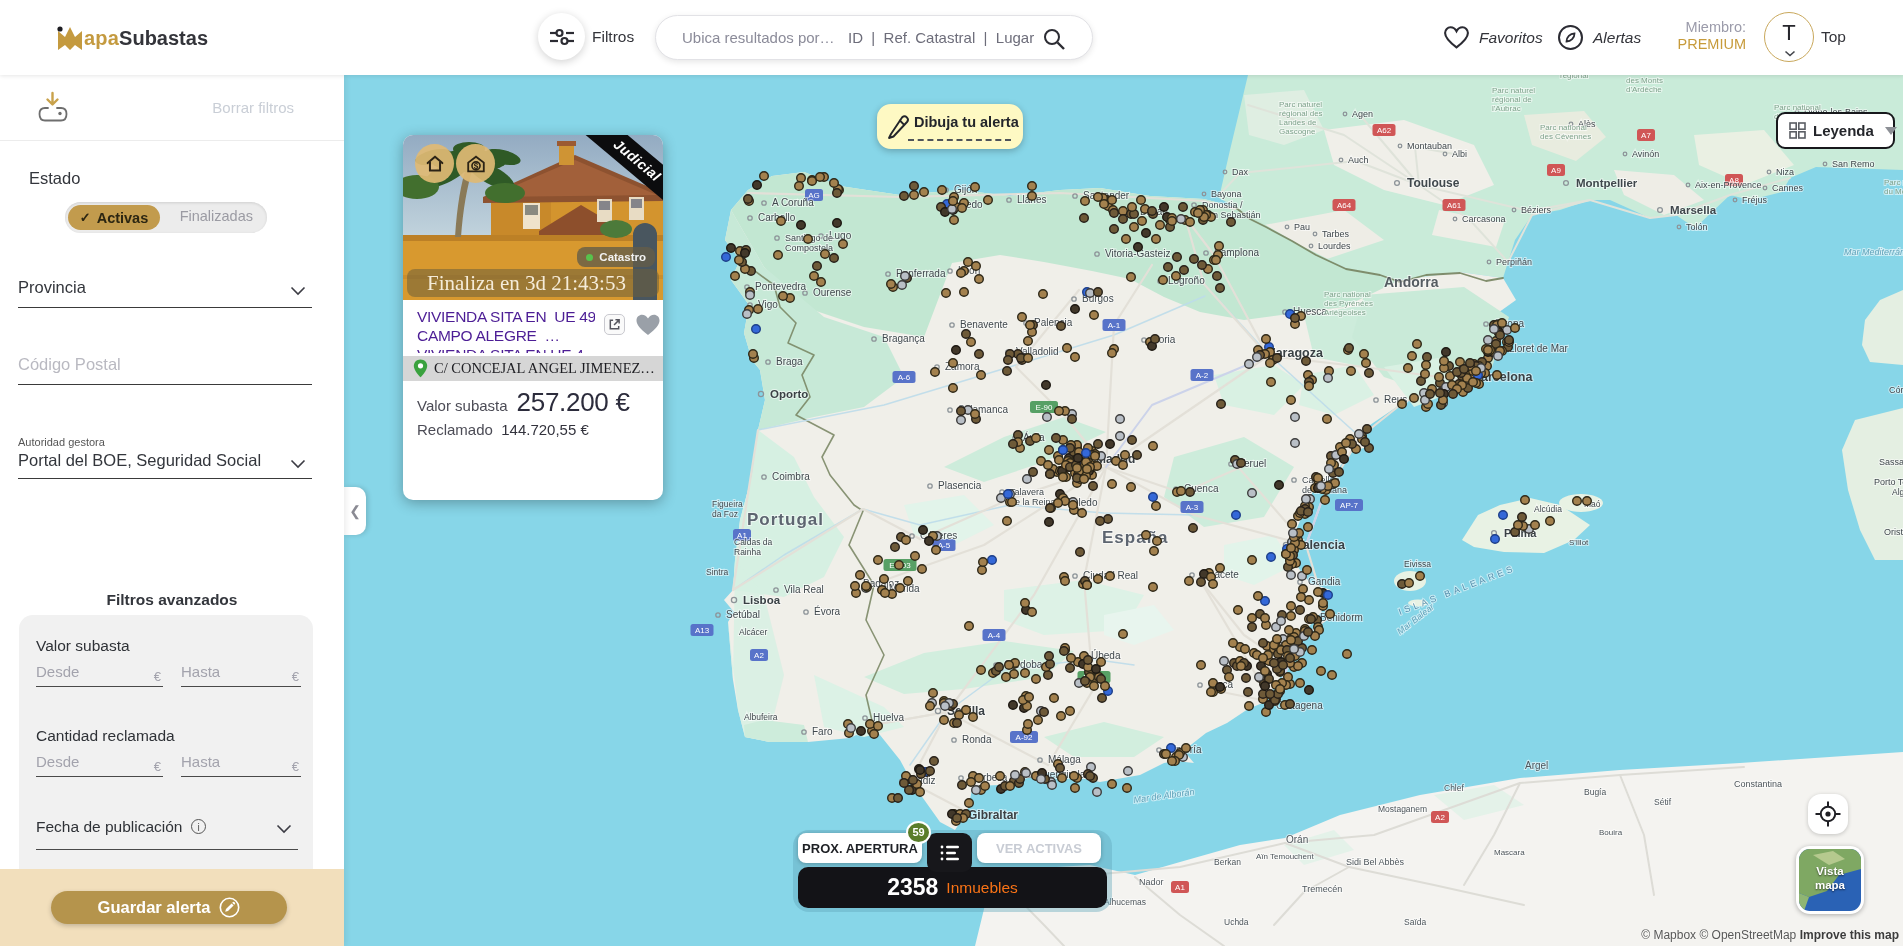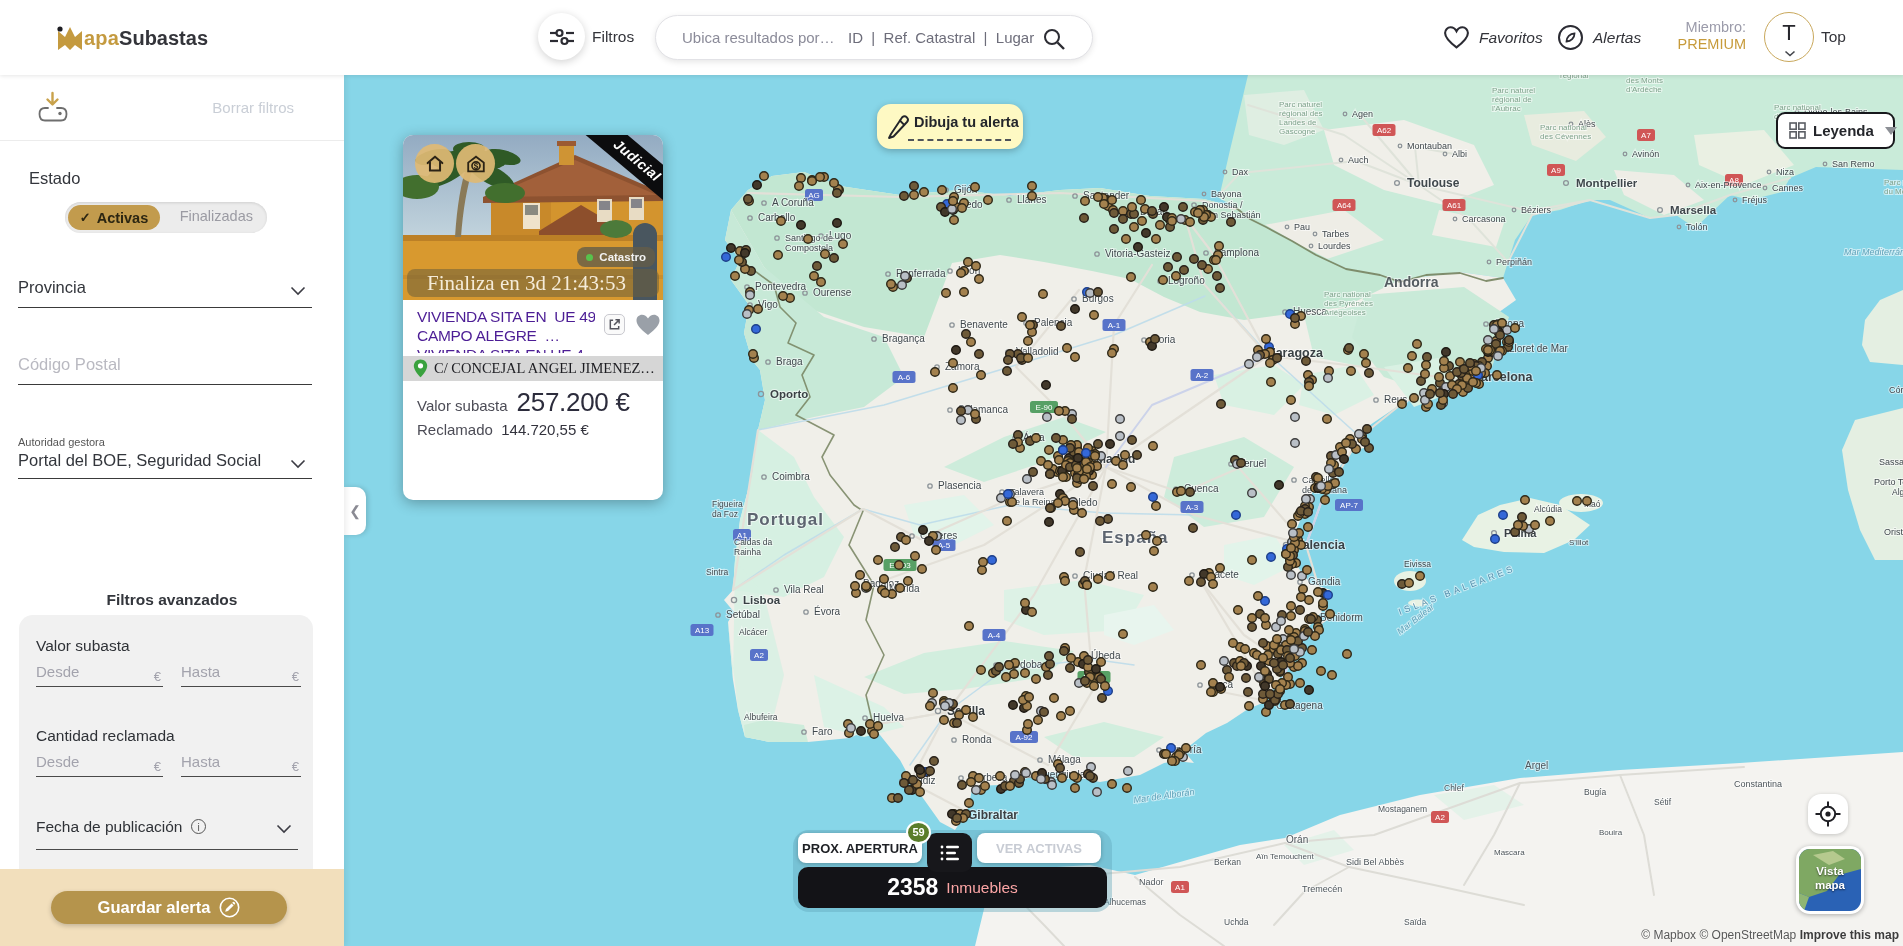--- a/index.html
+++ b/index.html
@@ -64,21 +64,21 @@
 #leyenda .tri { width:0; height:0; border-left:6px solid transparent; border-right:6px solid transparent; border-top:8px solid #8d9096; margin-left:4px; }
 
 #bottomctl { position:absolute; left:449px; top:755px; width:319px; height:82px; background:rgba(96,164,186,.40); border-radius:16px; z-index:5; }
 .bpill { position:absolute; top:3px; height:30px; background:#fff; border-radius:8px; font-size:13px; font-weight:700; display:flex; align-items:center; justify-content:center; box-shadow:0 1px 4px rgba(0,0,0,.25); }
 #bpA { left:5px; width:124px; color:#1e2025; }
 #bpB { left:184px; width:124px; color:#c8ccd4; }
 #blist { position:absolute; left:134px; top:3px; width:45px; height:39px; background:#17171b; border-radius:9px; z-index:2; display:flex; align-items:center; justify-content:center; }
 #badge59 { position:absolute; left:113px; top:-9px; width:25px; height:23px; background:#5a7d2a; border:2.5px solid #fff; border-radius:50%; color:#fff; font-size:11px; font-weight:700; text-align:center; line-height:18px; z-index:3; }
 #bbar { position:absolute; left:5px; top:37px; width:309px; height:41px; background:#131317; border-radius:10px; color:#fff; display:flex; align-items:center; justify-content:center; gap:8px; }
 #bbar .n { font-size:23px; font-weight:700; }
-#bbar .t { font-size:15.5px; color:#fca5a5; }
+#bbar .t { font-size:15.5px; color:#f97316; }
 
 #locate { position:absolute; left:1464px; top:719px; width:40px; height:40px; background:#fff; border-radius:13px; z-index:5; display:flex; align-items:center; justify-content:center; box-shadow:0 1px 4px rgba(0,0,0,.2); }
 #vista { position:absolute; left:1452px; top:771px; width:68px; height:68px; border-radius:14px; background:#fff; z-index:5; box-shadow:0 1px 5px rgba(0,0,0,.3); }
 #vista .inner { position:absolute; left:3px; top:3px; width:62px; height:62px; border-radius:11px; overflow:hidden; }
 #vista .lbl { position:absolute; left:0; right:0; top:18px; text-align:center; color:#fff; font-size:11.5px; font-weight:700; line-height:14px; text-shadow:0 1px 2px rgba(0,0,0,.6); z-index:2; }
 #attrib { position:absolute; right:4px; bottom:2px; height:16px; font-size:12px; color:#585858; padding:0; z-index:5; text-shadow:0 0 2px rgba(255,255,255,.8); }
 #attrib b { color:#3c3c3c; }
 
 #card { position:absolute; left:403px; top:135px; width:260px; height:365px; background:#fff; border-radius:10px; box-shadow:0 3px 14px rgba(0,0,0,.3); z-index:20; }
 #photo { position:absolute; left:0; top:0; width:260px; height:165px; border-radius:10px 10px 0 0; overflow:hidden; }

